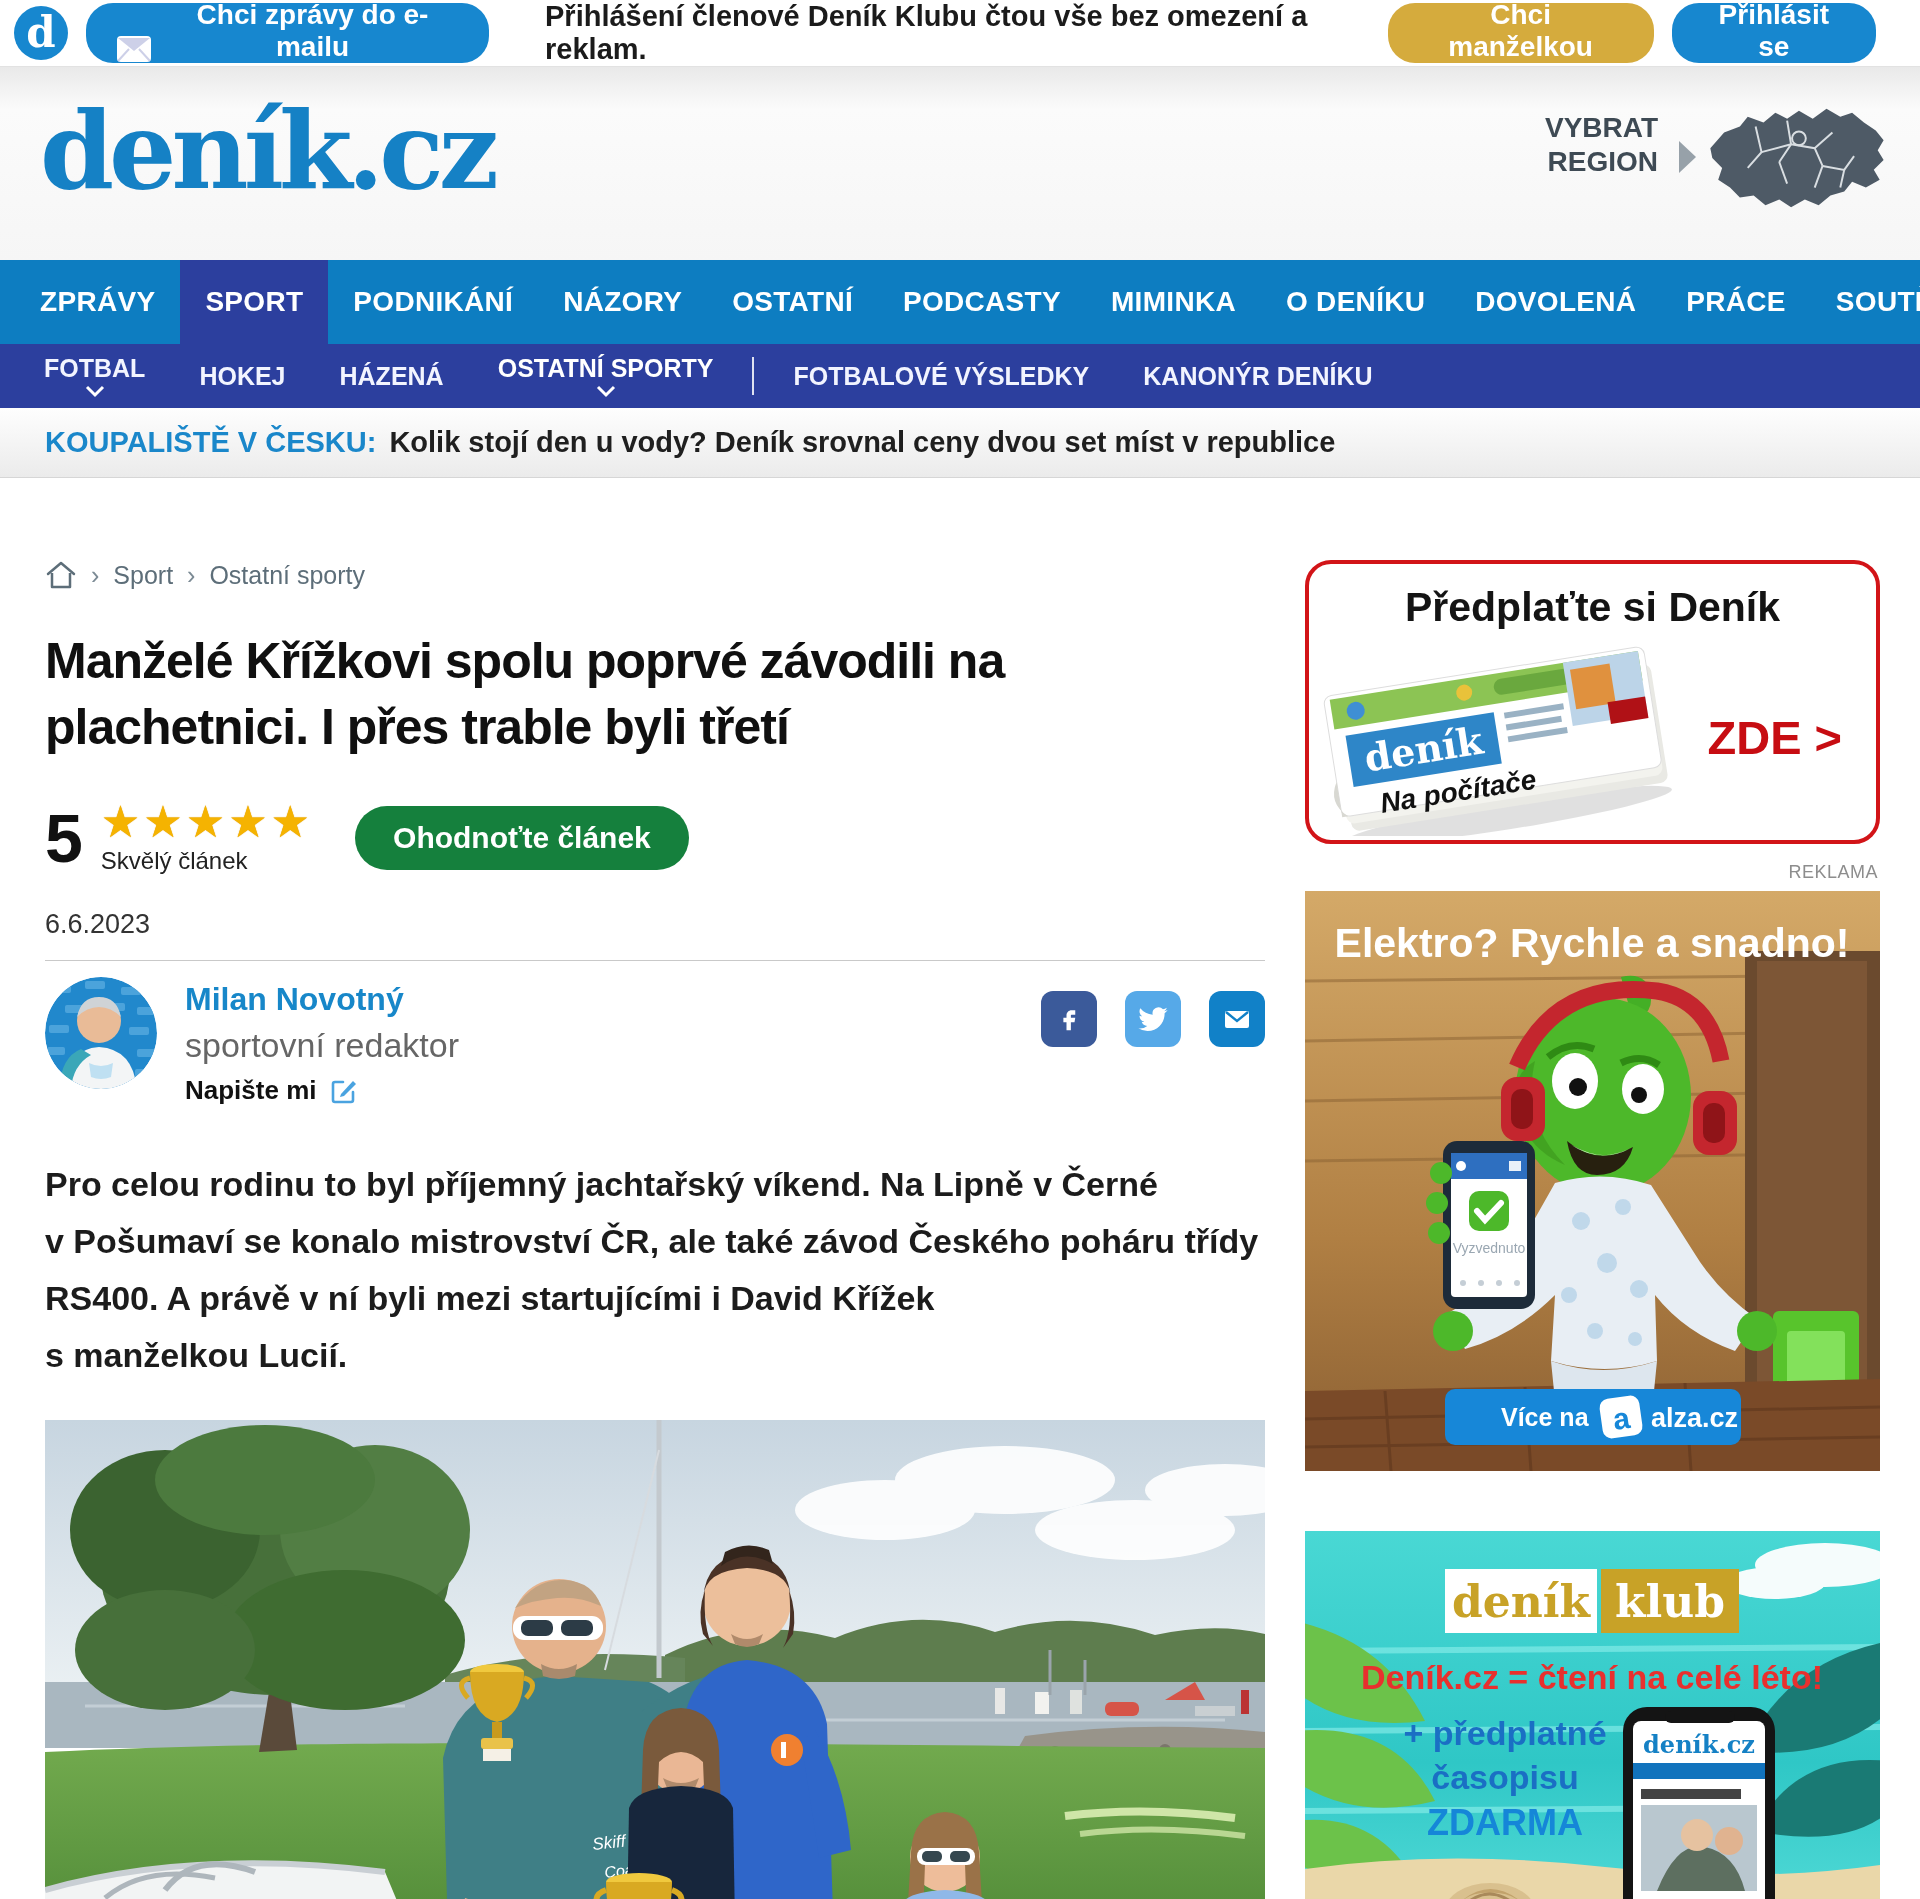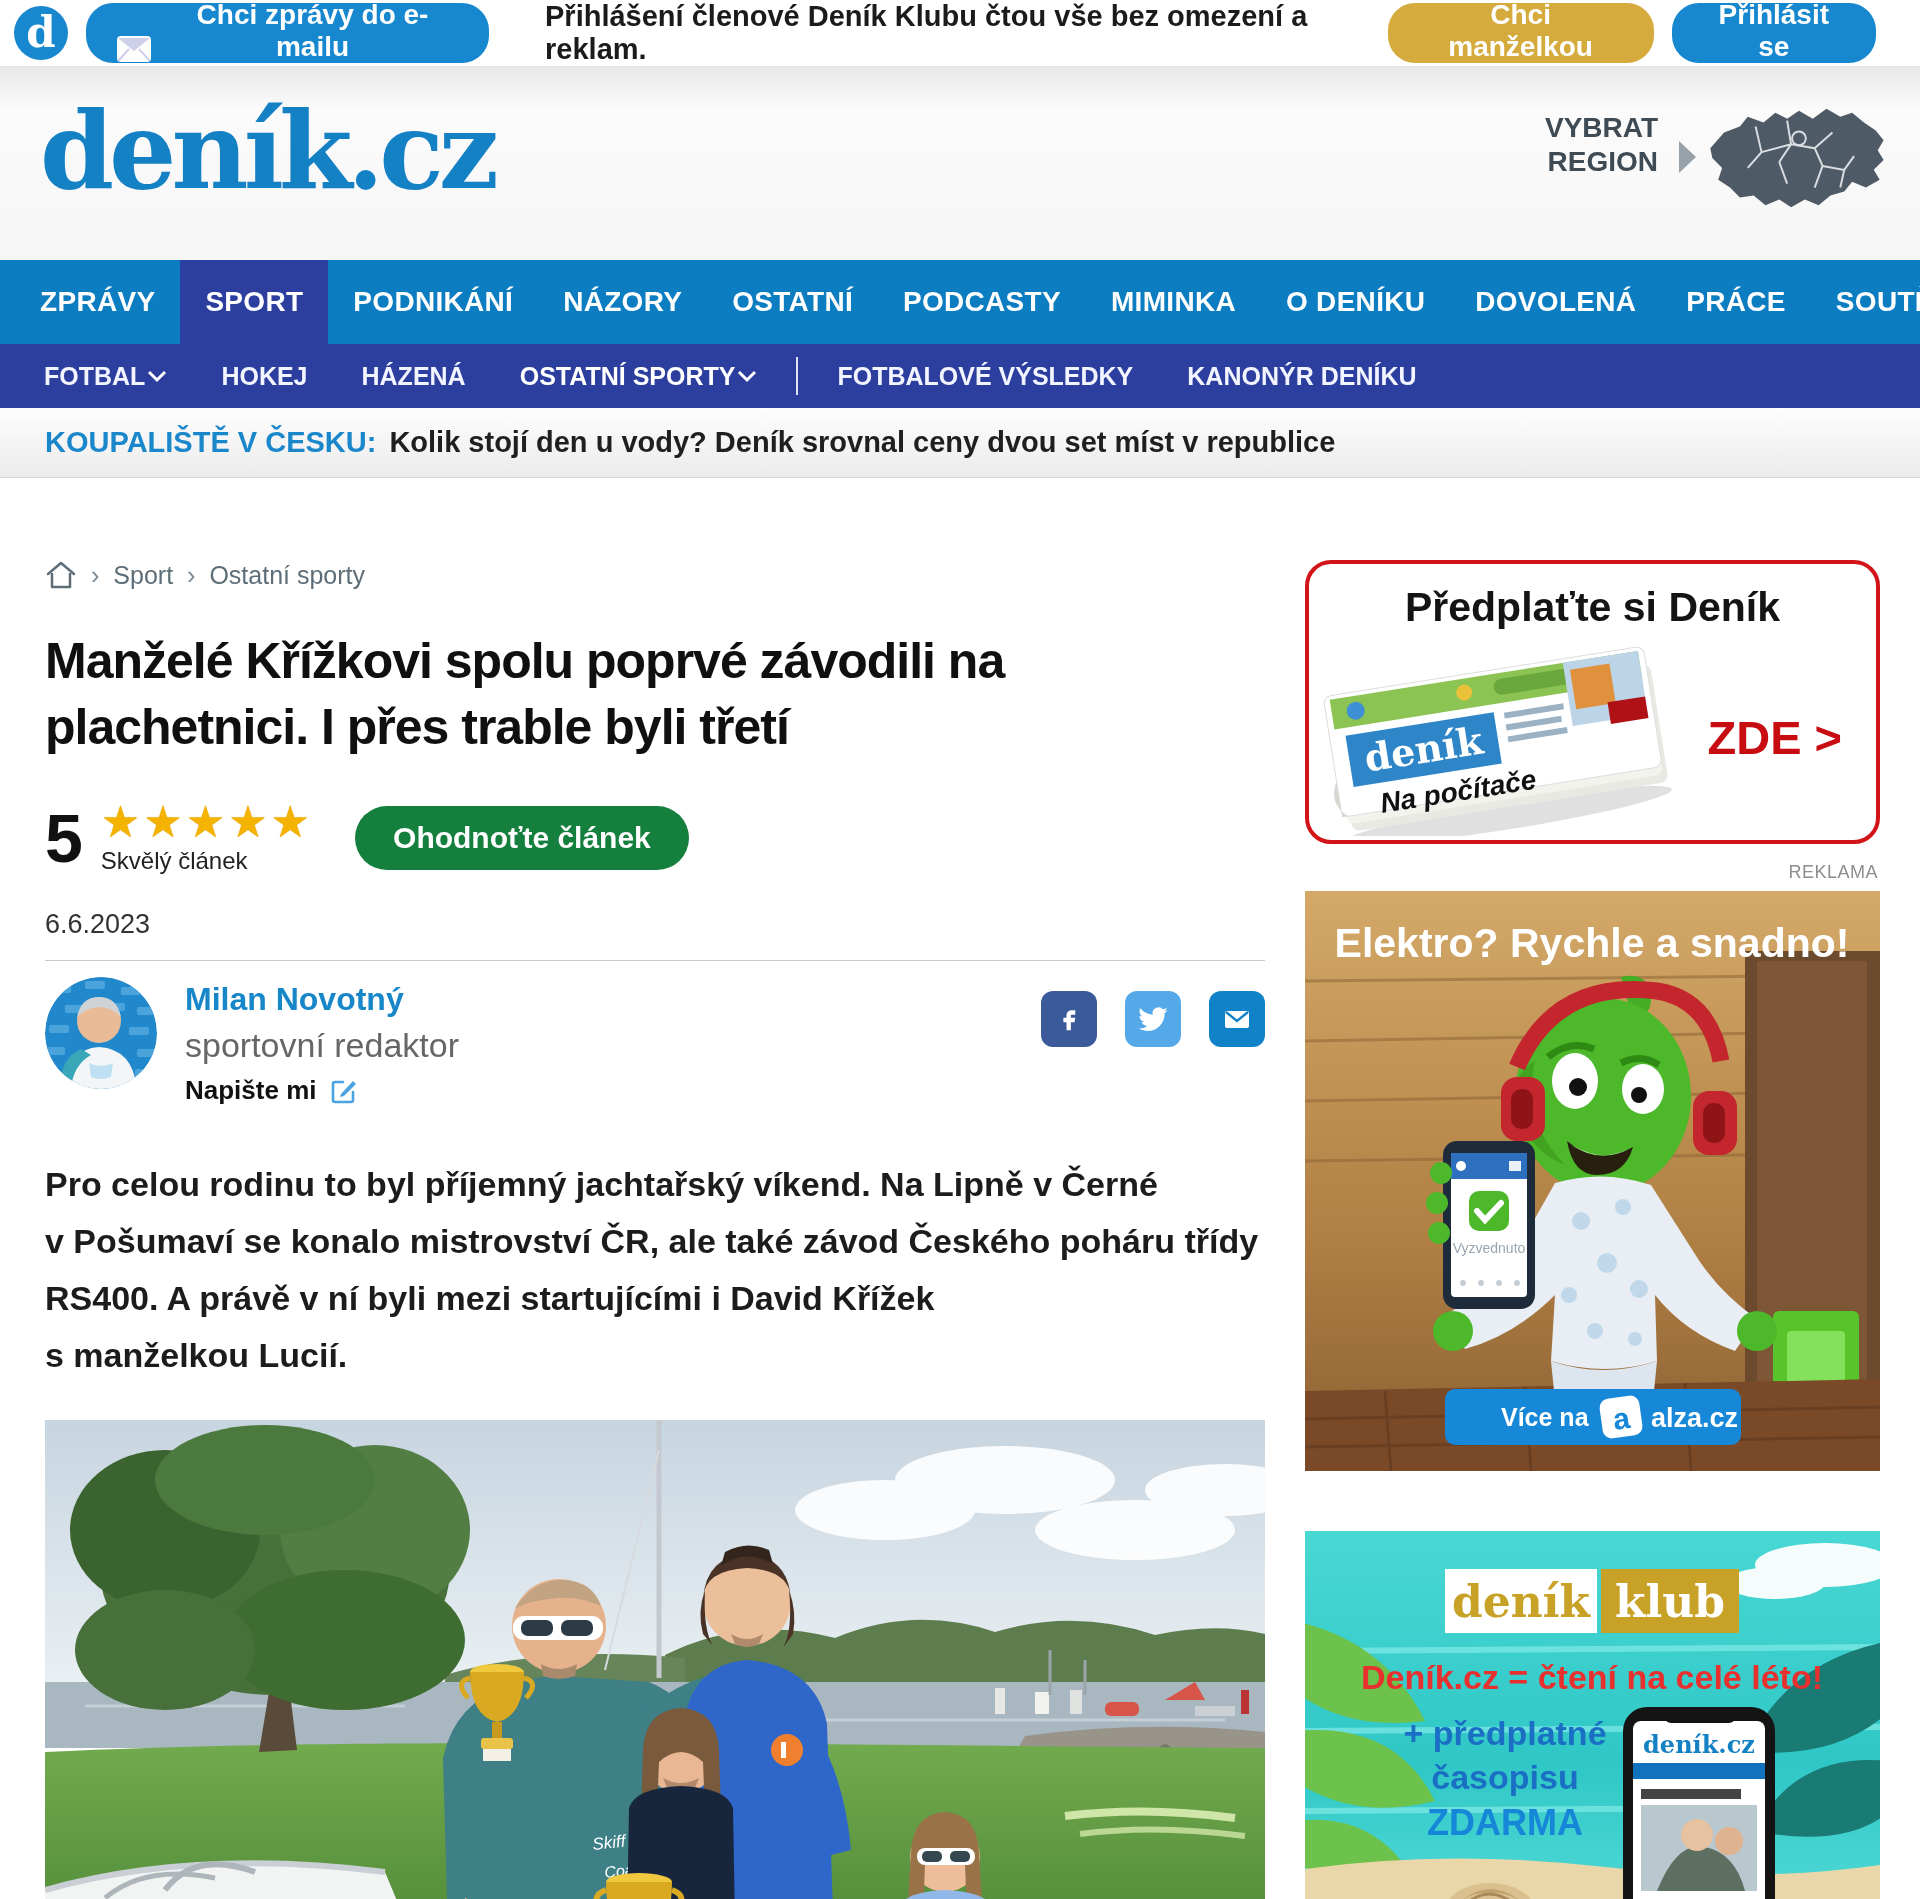--- a/index.html
+++ b/index.html
@@ -36,21 +36,21 @@
 
   
   .mainnav { height:84px; background:#0d7dc1; display:flex; align-items:stretch; padding-left:15px; }
   .nav-item { display:flex; align-items:center; padding:0 25px; color:#fff; font-size:28px; font-weight:bold;
     letter-spacing:.3px; cursor:pointer; white-space:nowrap; }
   .nav-item.active { background:#2c3f9e; }
 
   
   .subnav { height:64px; background:#2c3f9e; display:flex; align-items:center; padding-left:44px; }
   .sub-item { display:flex; align-items:center; gap:2px; padding:0 27px; color:#f2f4ff; font-size:25px;
-    font-weight:600; cursor:pointer; white-space:nowrap; }
+    font-weight:600; cursor:pointer; white-space:nowrap;flex-direction:column; }
   .sub-item:first-child { padding-left:0; }
   .sub-item.active { font-weight:800; color:#fff; }
   .sub-divider { width:2px; height:38px; background:rgba(255,255,255,.85); margin:0 12px; }
 
   
   .breaking { height:70px; background:linear-gradient(#fefefe,#ebebeb); border-bottom:1px solid #d6d6d6;
     display:flex; align-items:center; padding-left:45px; font-size:29px; font-weight:bold; cursor:pointer; }
   .breaking-label { color:#1a87ca; margin-right:13px; white-space:nowrap; }
   .breaking-text { color:#1f1f1f; }
 

